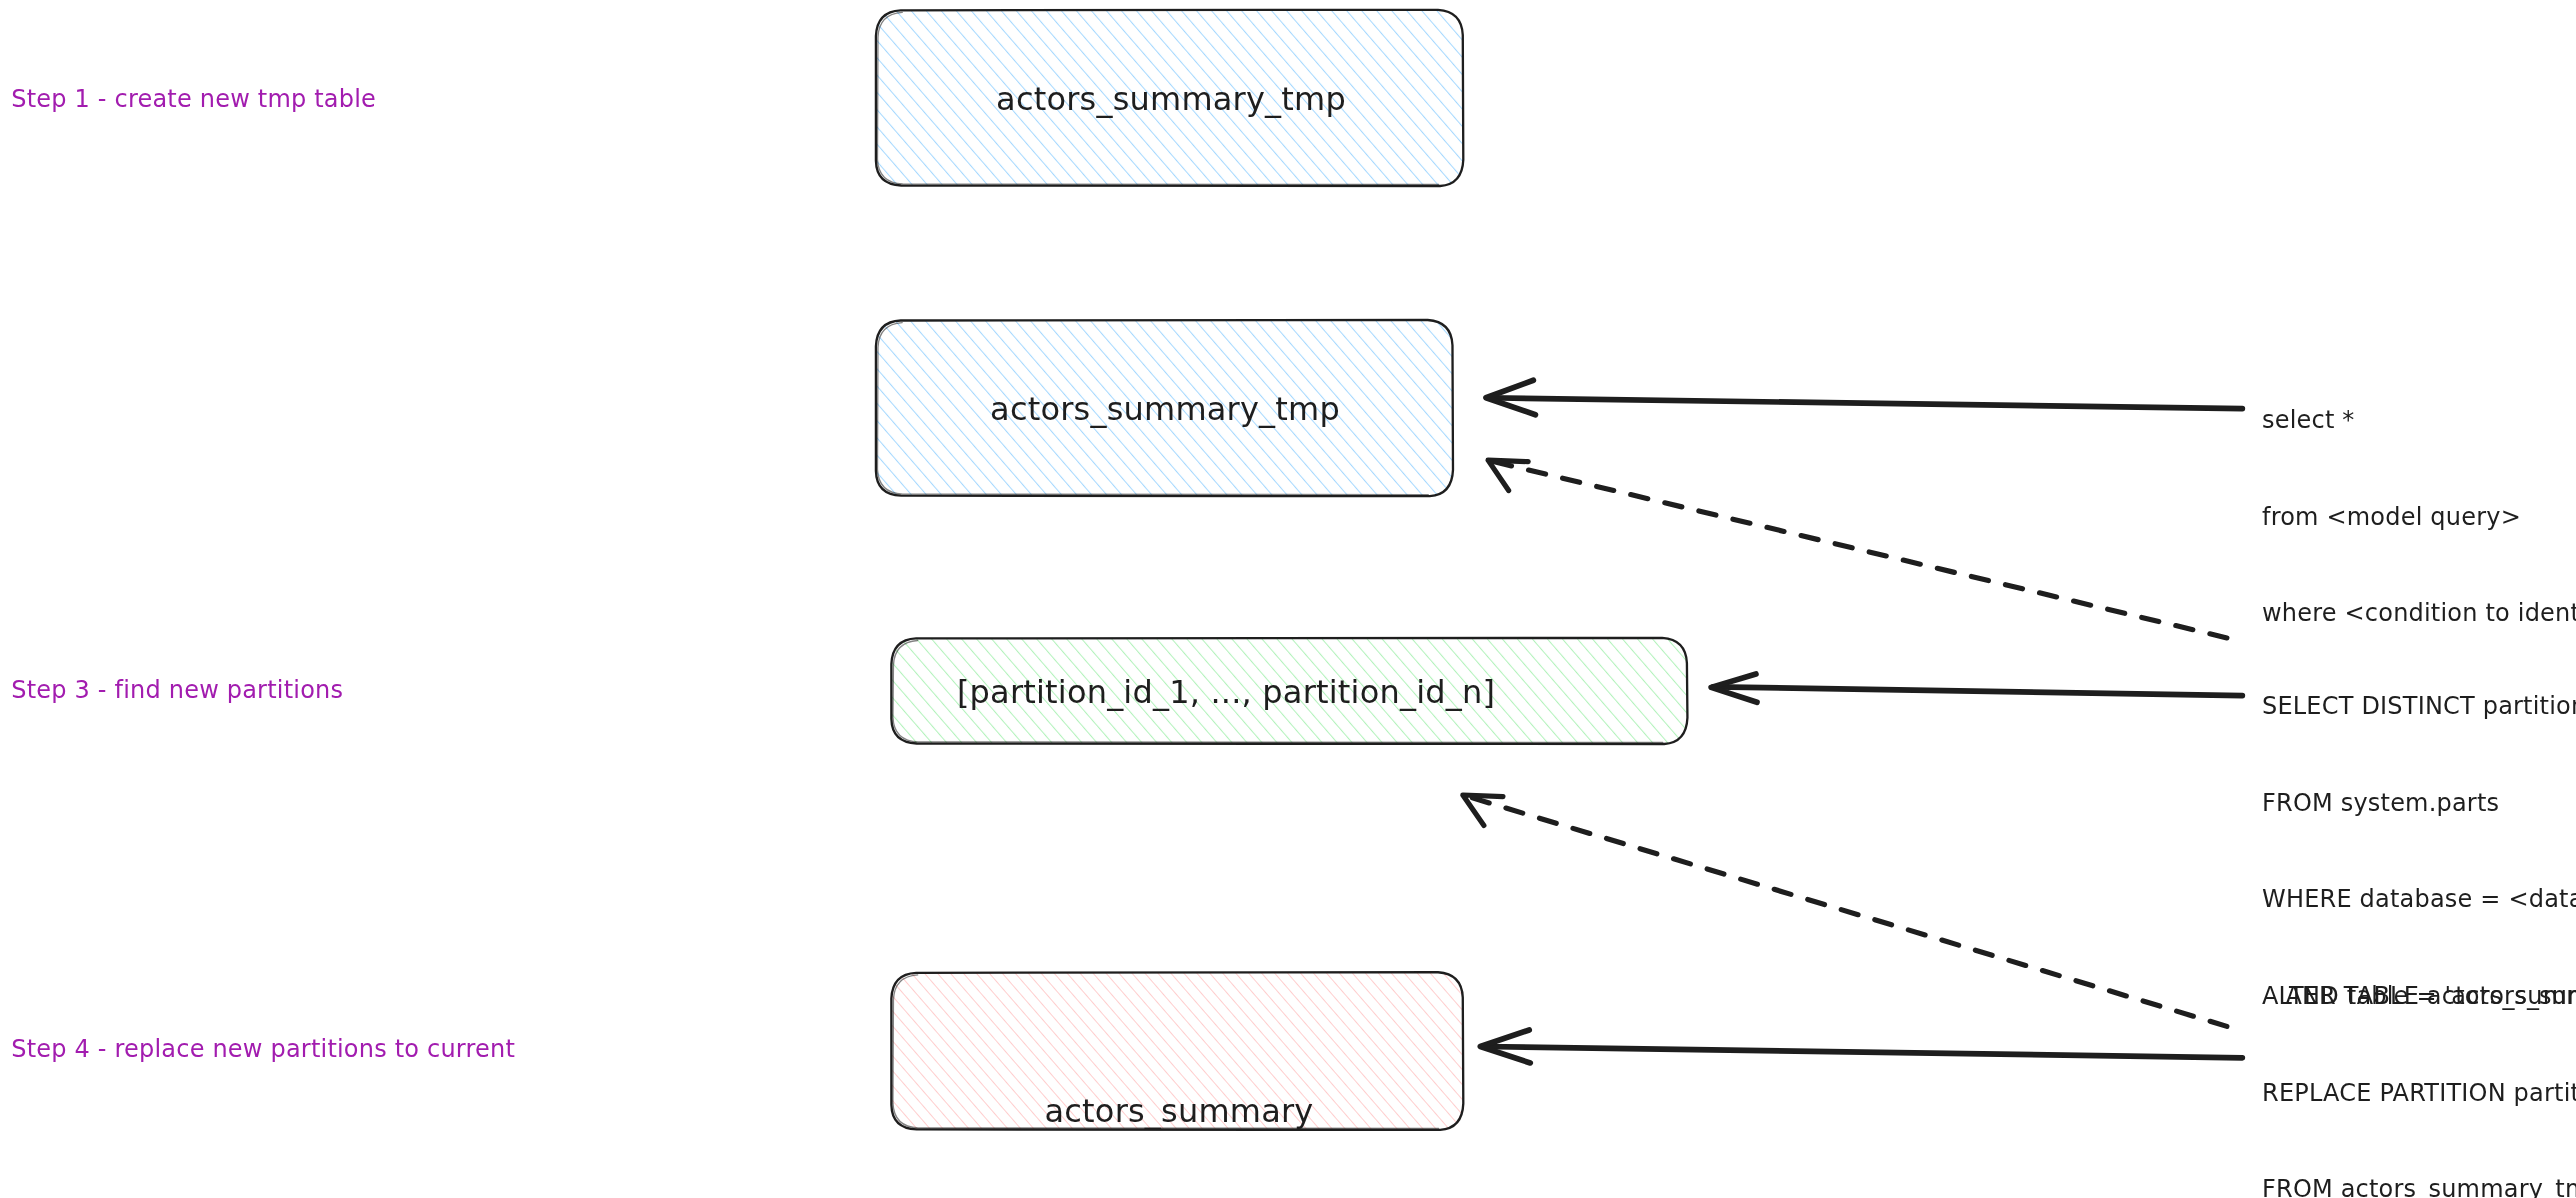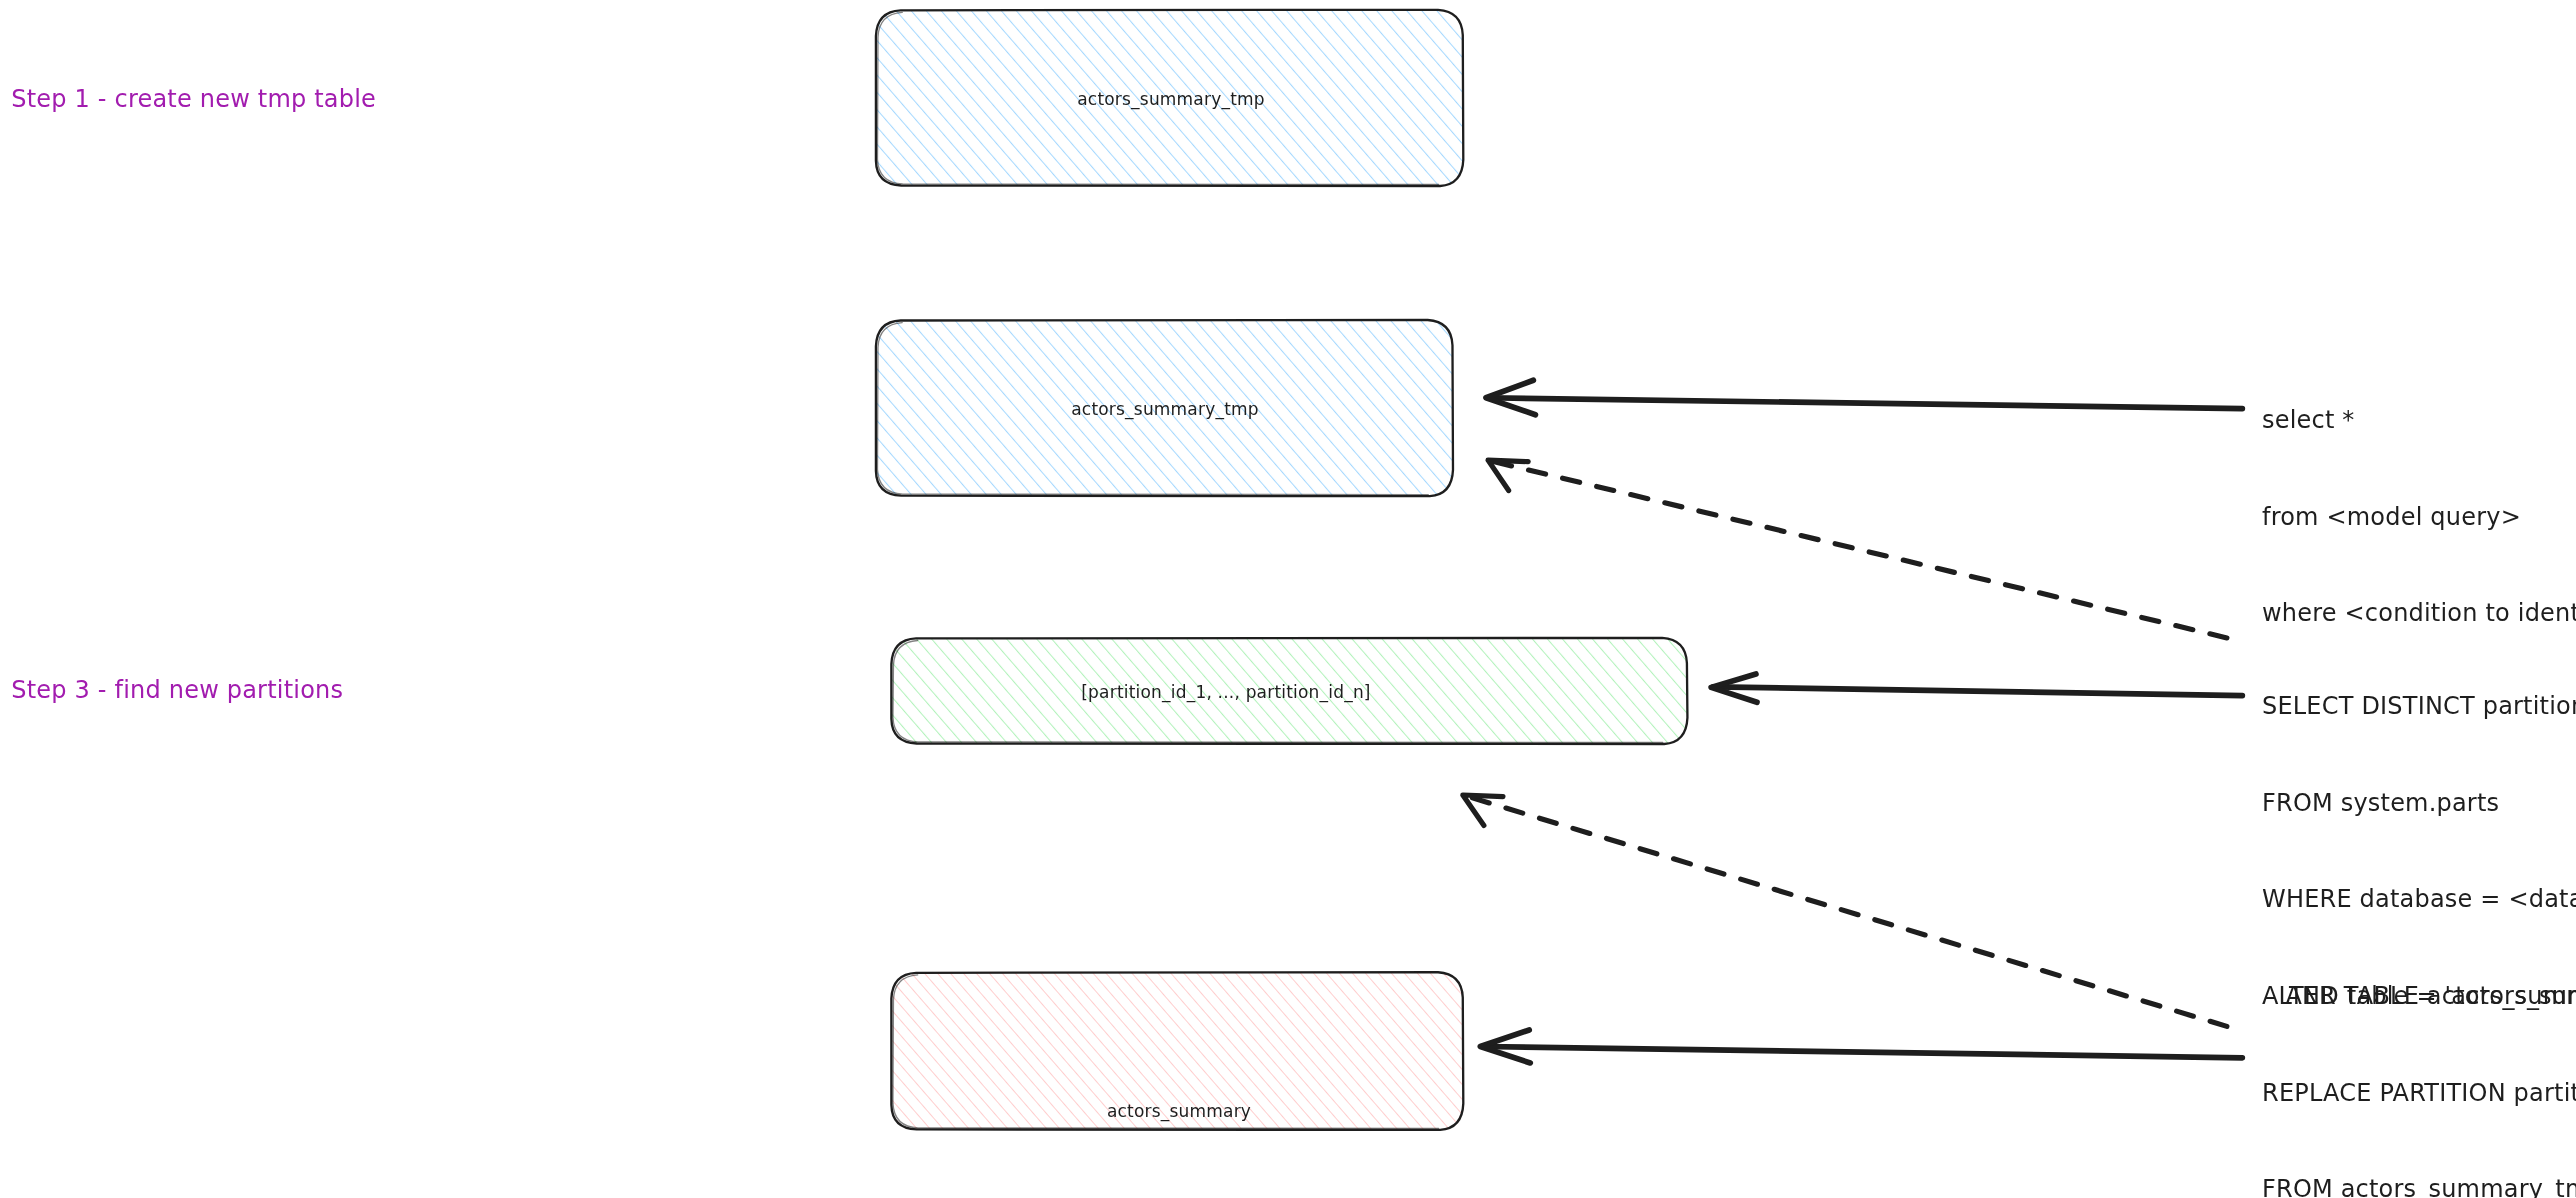--- a/index.html
+++ b/index.html
@@ -41,21 +41,21 @@
   
   .step-label {
     position: absolute;
     font-size: 24px;
     line-height: 1.15;
     color: #a21caf;
   }
   
   .node-label {
     position: absolute;
-    font-size: 17px;
+    font-size: 32px;
     color: #1e1e1e;
     transform: translate(-50%, -50%);
     white-space: nowrap;
   }
   
   .sql-block {
     position: absolute;
     font-size: 24px;
     line-height: 1.34;
     color: #1e1e1e;
@@ -140,20 +140,21 @@
     <g>
       <path d="M4322,1992 L2846,1545" fill="none" stroke="#1e1e1e" stroke-width="10" stroke-linecap="round" stroke-dasharray="34 34"></path>
       <path d="M2917,1546 L2839,1543 L2880,1602" fill="none" stroke="#1e1e1e" stroke-width="10" stroke-linecap="round" stroke-linejoin="round"></path>
     </g>
   </svg>
 
   <div class="layer-text">
 
     <div class="step-label hand" style="left:11.3px; top:86px;">Step 1 - create new tmp table</div>
     <div class="step-label hand" style="left:11.3px; top:677px;">Step 3 - find new partitions</div>
+    <div class="step-label hand" style="left:11.3px; top:1036px;">Step 4 - replace new partitions to current</div>
 
     <div class="node-label hand" style="left:1171px; top:99px;">actors_summary_tmp</div>
     <div class="node-label hand" style="left:1165px; top:409px;">actors_summary_tmp</div>
     <div class="node-label hand" style="left:1226px; top:692px;">[partition_id_1, ..., partition_id_n]</div>
     <div class="node-label hand" style="left:1179px; top:1111px;">actors_summary</div>
 
     <div class="sql-block hand" style="left:2262px; top:340px;">
       <div>select *</div>
       <div>from &lt;model query&gt;</div>
       <div>where &lt;condition to identify new&gt;</div>

